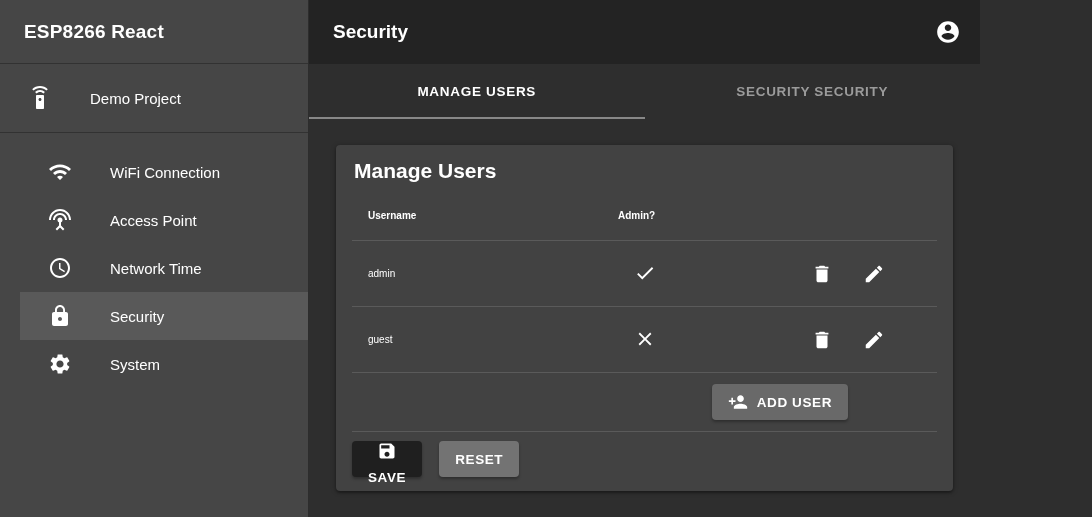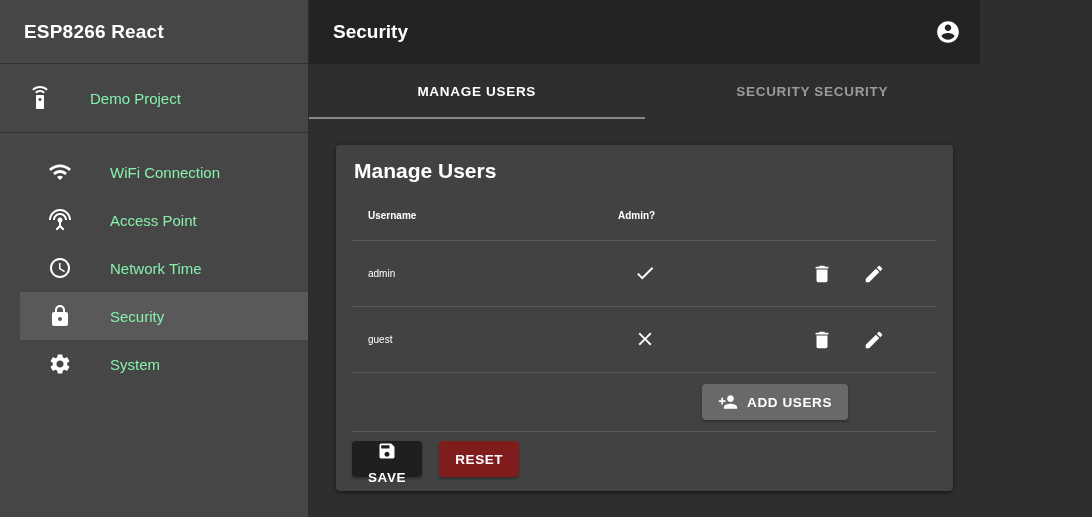--- a/index.html
+++ b/index.html
@@ -11,21 +11,21 @@
   .sidebar { width:309px; flex:0 0 309px; background:#464646; border-right:1px solid rgba(0,0,0,.35); display:flex; flex-direction:column; }
   .sidebar-header { height:64px; display:flex; align-items:center; padding-left:24px;
                     font-size:19px; font-weight:bold; letter-spacing:.2px;
                     border-bottom:1px solid rgba(0,0,0,.28); }
   .project-section { padding:10px 0; border-bottom:1px solid rgba(0,0,0,.28); }
   .nav-section { padding-top:15px;margin-left:20px; }
   .nav-item { height:48px; display:flex; align-items:center; padding-left:28px; cursor:pointer; }
   .nav-item.selected { background:#595959; }
   .nav-icon { width:24px; height:24px; flex:0 0 24px; display:flex; align-items:center; justify-content:center; }
   .nav-icon svg { width:24px; height:24px; fill:#fff; }
-  .nav-label { margin-left:38px; font-size:15px; color:#86efac; }
+  .nav-label { margin-left:38px; font-size:15px; color:#ffffff; }
 
   
   .main { flex:1; display:flex; flex-direction:column; background:#2e2e2e; }
   .appbar { height:64px; flex:0 0 64px; background:#232323; display:flex; align-items:center; padding:0 10px 0 24px; }
   .appbar-title { font-size:19px; font-weight:bold; flex:1; }
   .icon-btn { width:44px; height:44px; border:none; background:transparent; border-radius:50%;
               display:flex; align-items:center; justify-content:center; cursor:pointer; }
   .icon-btn svg { width:26px; height:26px; fill:#fff; }
 
   .tabs { height:55px; flex:0 0 55px; display:flex; }
@@ -57,21 +57,21 @@
   .tfoot { height:59px; display:flex; justify-content:flex-end; align-items:center;
            padding-right:89px; border-bottom:1px solid rgba(255,255,255,.13); }
 
   .btn { height:36px; border:none; border-radius:4px; color:#fff; font-family:inherit;
          font-size:13.5px; font-weight:bold; letter-spacing:.6px; display:inline-flex;
          align-items:center; gap:9px; padding:0 16px; cursor:pointer;
          box-shadow:0 2px 3px rgba(0,0,0,.3); }
   .btn svg { width:20px; height:20px; fill:#fff; }
   .btn-add { background:#696969; }
   .btn-save { background:#1f1f1f;flex-direction:column; }
-  .btn-reset { background:#7f1d1d; }
+  .btn-reset { background:#737373; }
   .form-actions { display:flex; gap:17px; margin-top:9px; }
 </style>
 </head>
 <body>
 
 <div class="app">
 
   <aside class="sidebar">
     <div class="sidebar-header">
       <span>ESP8266 React</span>
@@ -220,21 +220,21 @@
             </div>
           </div>
 
           <div class="tfoot">
             <button class="btn btn-add">
               <span style="display:flex;">
                   <svg viewBox="0 0 24 24" style="width:20px;height:20px;fill:#fff;">
                     <path d="M15 12c2.21 0 4-1.79 4-4s-1.79-4-4-4-4 1.79-4 4 1.79 4 4 4zm-9-2V7H4v3H1v2h3v3h2v-3h3v-2H6zm9 4c-2.67 0-8 1.34-8 4v2h16v-2c0-2.66-5.33-4-8-4z"></path>
                   </svg>
                 </span>
-              <span>ADD USERS</span>
+              <span>ADD USER</span>
             </button>
           </div>
         </div>
 
         <div class="form-actions">
           <button class="btn btn-save">
             <span style="display:flex;">
                 <svg viewBox="0 0 24 24" style="width:20px;height:20px;fill:#fff;">
                   <path d="M17 3H5c-1.11 0-2 .9-2 2v14c0 1.1.89 2 2 2h14c1.1 0 2-.9 2-2V7l-4-4zm-5 16c-1.66 0-3-1.34-3-3s1.34-3 3-3 3 1.34 3 3-1.34 3-3 3zm3-10H5V5h10v4z"></path>
                 </svg>

